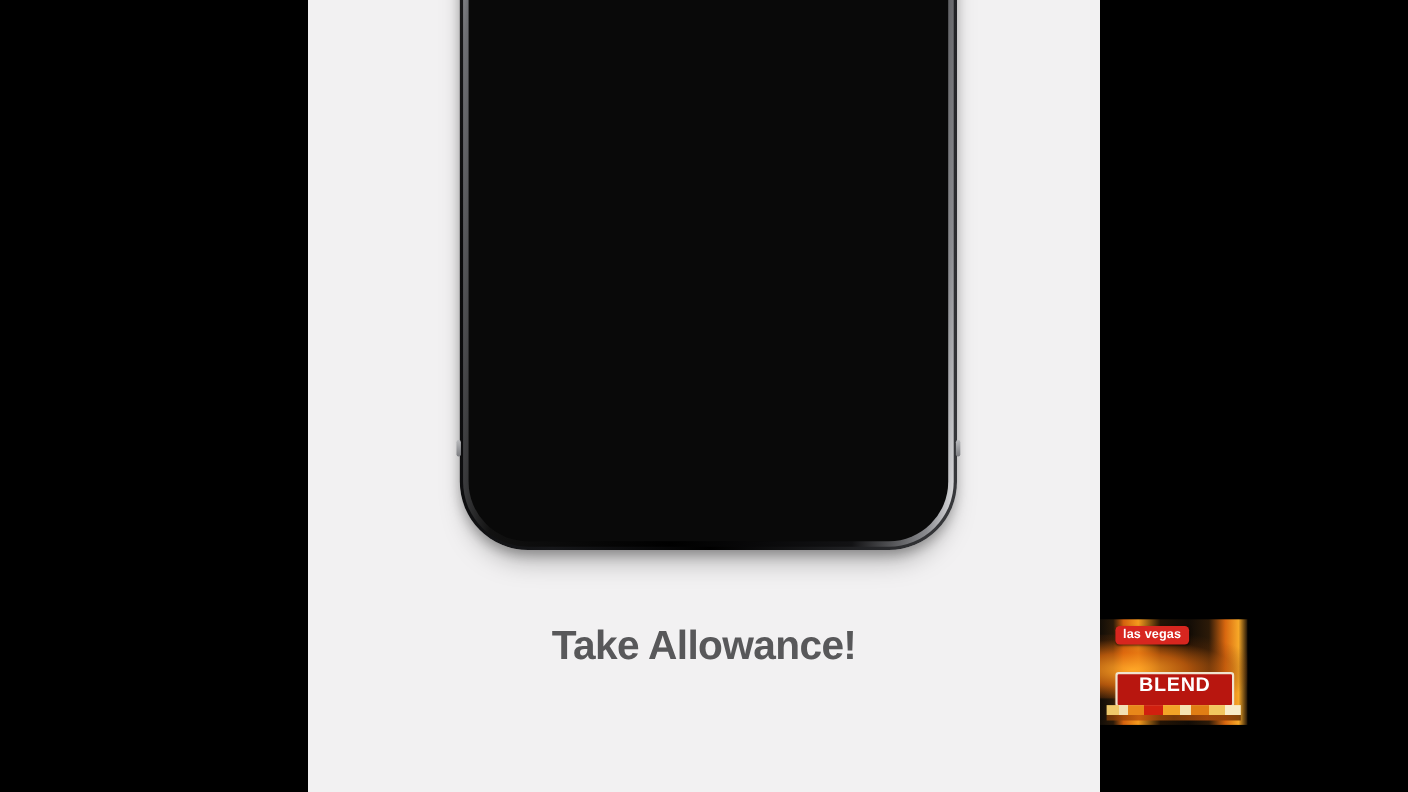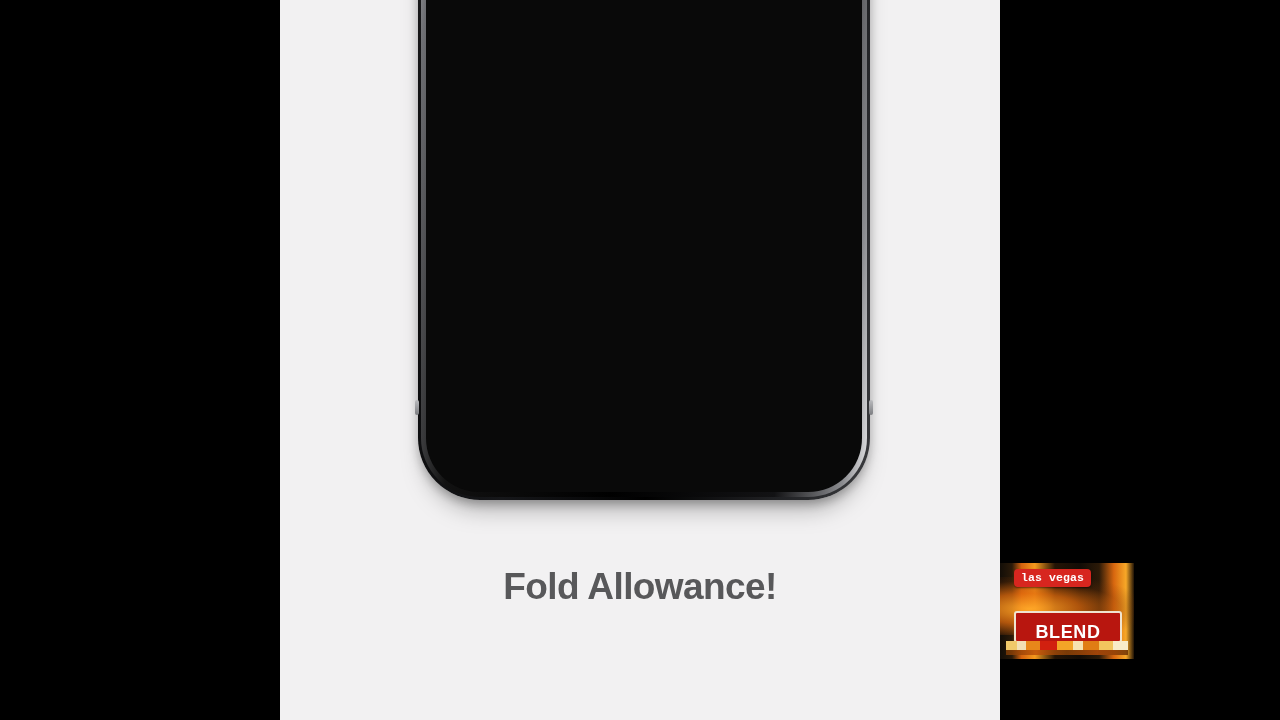--- a/index.html
+++ b/index.html
@@ -146,33 +146,32 @@
   }
   .logo-glow{
     position:absolute; left:0; top:14px; width:134px; height:58px;
     background: radial-gradient(ellipse at 22% 55%, rgba(255,168,40,.95) 0%, rgba(226,108,14,.75) 34%, rgba(120,52,6,.25) 62%, rgba(0,0,0,0) 80%);
   }
   .lv-badge{
     position:absolute; left:14px; top:6px;
     background:#d7261f; color:#fff; font-size:11.5px; font-weight:bold;
     padding:2px 7px 3px; border-radius:4px; letter-spacing:.1px;
     box-shadow:0 1px 2px rgba(0,0,0,.5);
-    font-family:Liberation Mono, monospace;
   }
   .morning{
     position:absolute; left:10px; top:20px; width:124px;
     font-size:30px; font-weight:bold; font-style:italic;
     letter-spacing:-1.2px; line-height:1;
     color:#fbe9cf;
     text-shadow:0 1px 2px rgba(90,30,0,.85);
   }
   .blend-box{
     position:absolute; left:14px; top:48px; width:108px; height:32px;
     background:#b8160f; border:2px solid #f0e4cf; border-radius:3px;
-    display:flex; align-items:flex-end; justify-content:center;
+    display:flex; align-items:flex-start; justify-content:center;
   }
   .blend-box span{
     color:#fff; font-size:18px; font-weight:bold; letter-spacing:.6px; line-height:1;
   }
   .stripe{
     position:absolute; left:6px; top:78px; width:122px; height:9px;
     background:linear-gradient(90deg,
       #f0c96a 0% 9%, #f2e0b4 9% 16%, #e8871a 16% 28%,
       #d1200f 28% 42%, #f3a427 42% 55%, #f6e2b0 55% 63%,
       #e07d14 63% 76%, #f2c55e 76% 88%, #f8ecc9 88% 100%);
@@ -320,21 +319,21 @@
                 <path d="M10.9 18.3 a2.3 2.3 0 0 0 4.2 0" fill="none" stroke="#7b8086" stroke-width="1.7" stroke-linecap="round"></path>
               </svg>
               <span class="tlabel">Activity</span>
             </div>
           </div>
 
         </div>
       </div>
     </div>
 
-    <div id="caption">Fold Allowance!</div>
+    <div id="caption">Take Allowance!</div>
 
   </div>
 
   <div id="logo">
     <div class="logo-bg"></div>
     <div class="logo-glow"></div>
     <div class="lv-badge">las vegas</div>
     <div class="blend-box">
       <span>BLEND</span>
     </div>

